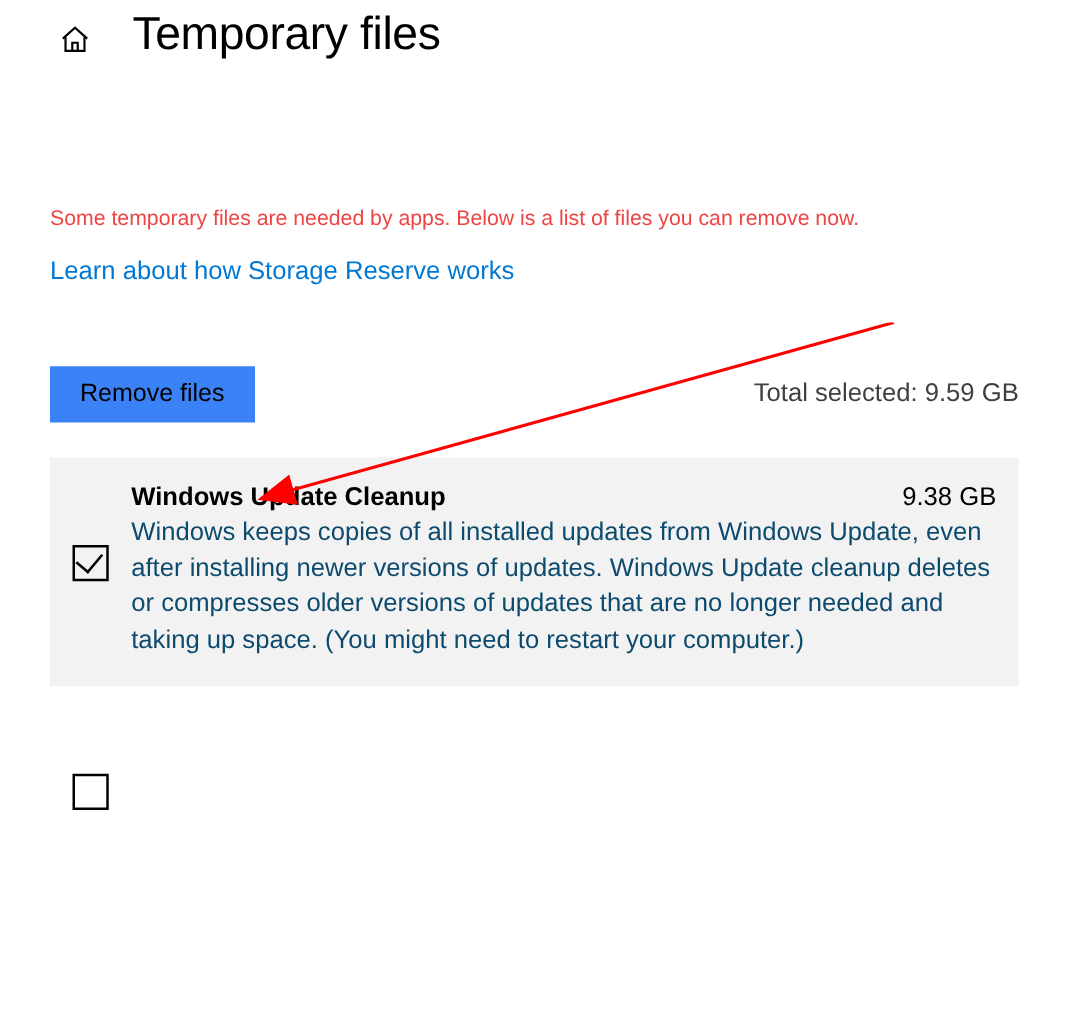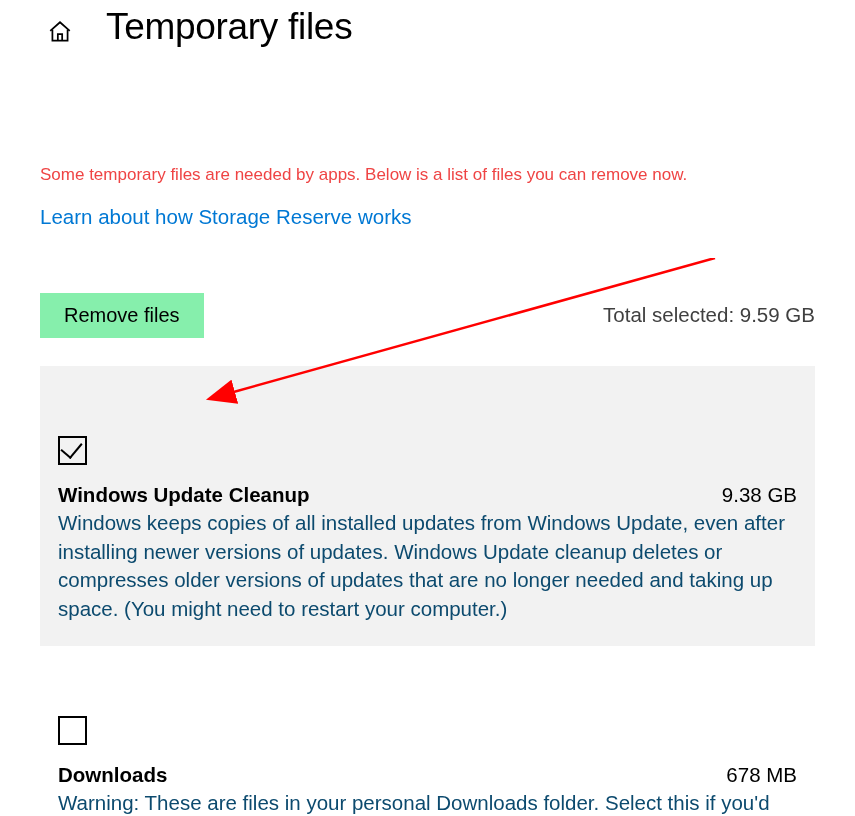--- a/index.html
+++ b/index.html
@@ -61,38 +61,37 @@
     }
     .action-row {
       display: flex;
       align-items: center;
       justify-content: space-between;
       margin-top: 64px;
       margin-bottom: 28px;
       position: relative;
     }
     .remove-btn {
-      background: #86efac;
+      background: #3b82f6;
       border: none;
       font-size: 20px;
       font-family: inherit;
       padding: 11px 24px;
       cursor: pointer;
       color: #000;
     }
     .total-selected {
       font-size: 20.5px;
       color: #404040;
     }
     .list-item {
       display: flex;
       align-items: flex-start;
       padding: 20px 18px 22px 18px;
       gap: 18px;
-      flex-direction: column;
     }
     .list-item.selected {
       background: #f2f2f2;
     }
     .checkbox {
       width: 29px;
       height: 29px;
       border: 2.5px solid #000;
       margin-top: 50px;
       flex-shrink: 0;
@@ -175,27 +174,20 @@
       <div class="item-head">
         <span class="item-title">Windows Update Cleanup</span>
         <span class="item-size">9.38 GB</span>
       </div>
       <div class="item-desc">Windows keeps copies of all installed updates from Windows Update, even after installing newer versions of updates. Windows Update cleanup deletes or compresses older versions of updates that are no longer needed and taking up space. (You might need to restart your computer.)</div>
     </div>
   </div>
 
   <div class="list-item">
     <div class="checkbox"></div>
-    <div class="item-body">
-      <div class="item-head">
-        <span class="item-title">Downloads</span>
-        <span class="item-size">678 MB</span>
-      </div>
-      <div class="item-desc">Warning: These are files in your personal Downloads folder. Select this if you'd like to delete everything. This does not respect your Storage Sense configuration.</div>
-    </div>
   </div>
 </div>
 
 <svg class="arrow-overlay" width="540" height="150">
   <defs>
     <marker id="arrowhead" markerWidth="12" markerHeight="10" refX="2" refY="5" orient="auto">
       <polygon points="0 0, 12 5, 0 10" fill="#ff0000"></polygon>
     </marker>
   </defs>
   <line x1="535" y1="0" x2="50" y2="135" stroke="#ff0000" stroke-width="2.5" marker-end="url(#arrowhead)"></line>

